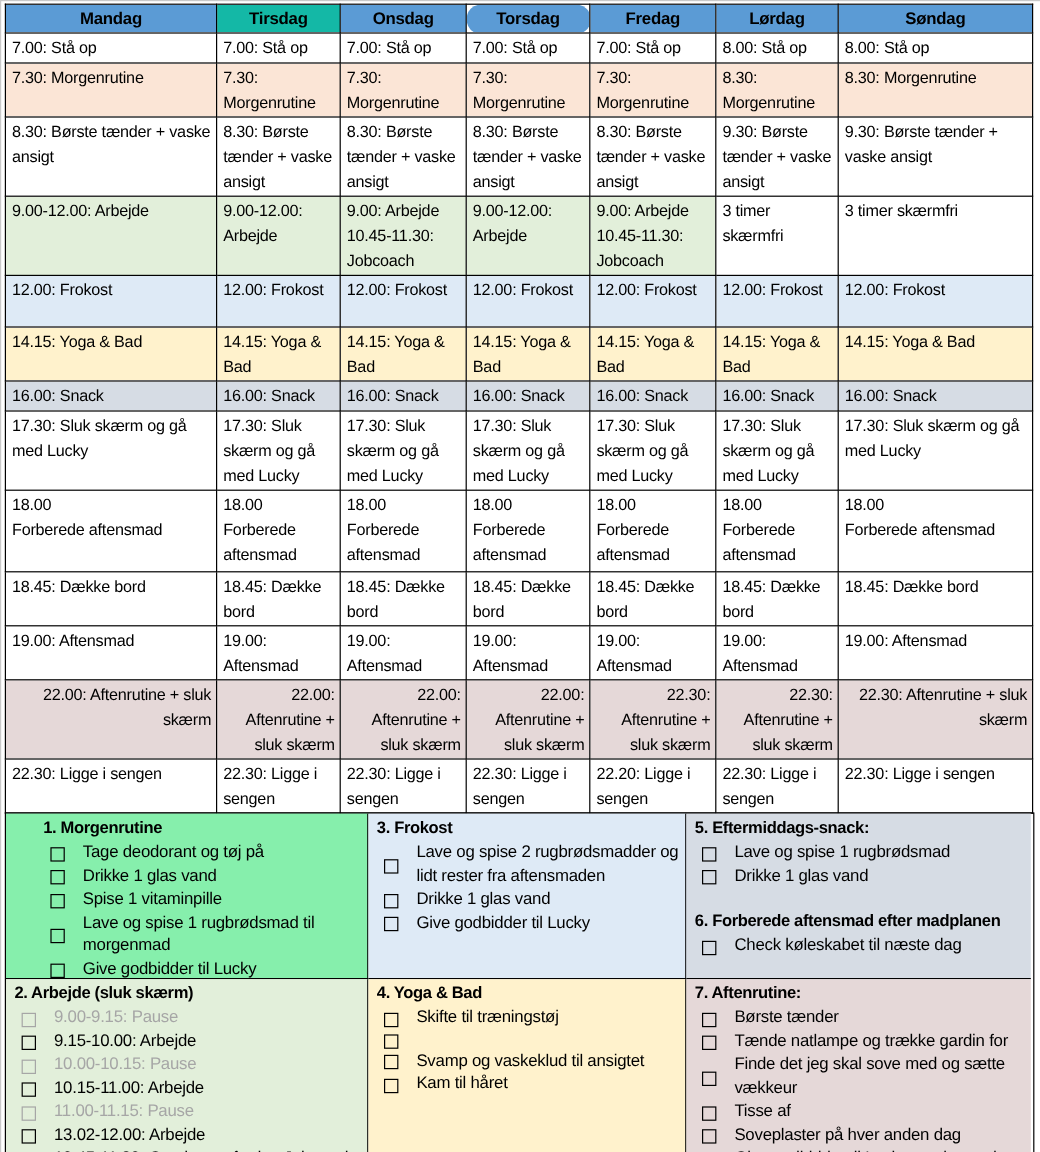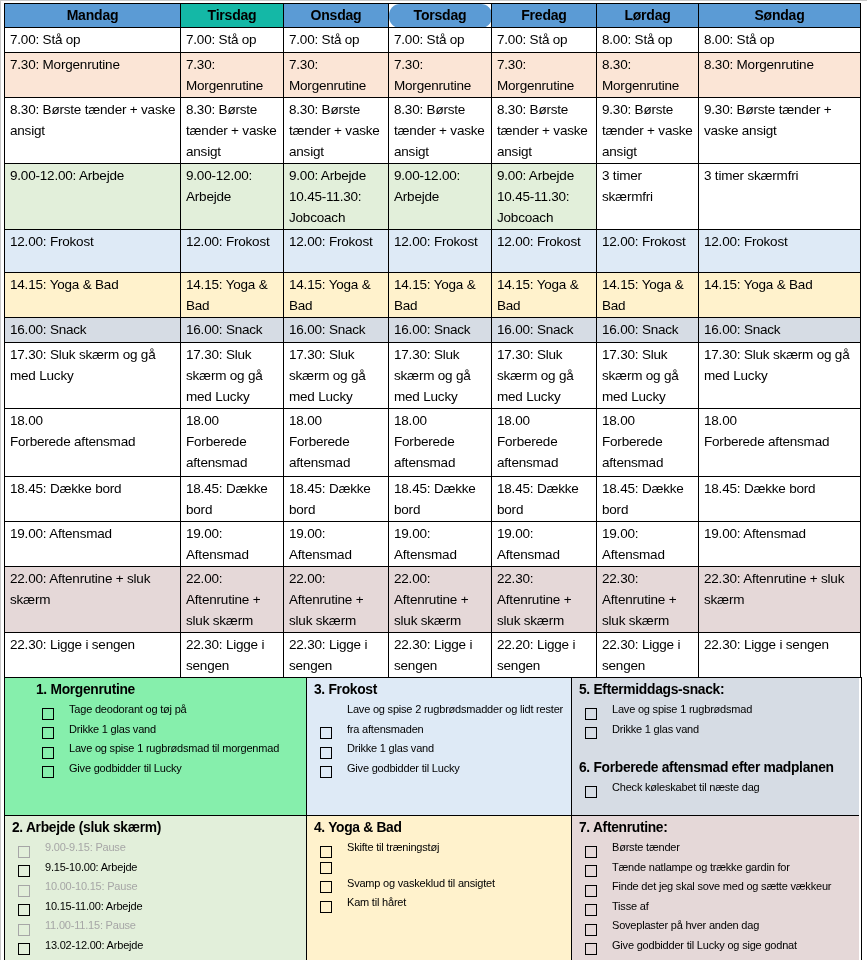--- a/index.html
+++ b/index.html
@@ -56,22 +56,22 @@
     font-weight:bold;
     font-size:13.8px;
     line-height:20px;
     letter-spacing:-0.3px;
     white-space:nowrap;
     padding-left:3px;
   }
   .sec-title.gap{ margin-top:19px; }
   .chk-item{
     display:flex;
-    align-items:flex-end;
-    font-size:11px;
+    align-items:center;
+    font-size:14px;
     line-height:19.5px;
     letter-spacing:-0.2px;
   }
   .chk-box{
     flex:none;
     width:10px;height:10px;
     border:1.3px solid #000;
     margin:4px 15px 0 9px;
     background:transparent;
   }
@@ -211,21 +211,21 @@
         </tr>
         <tr style="height: 44px; padding-left: 29px;">
           <td style="background: rgb(255, 255, 255);">19.00: Aftensmad</td>
           <td style="background: rgb(255, 255, 255);">19.00: Aftensmad</td>
           <td style="background: rgb(255, 255, 255);">19.00: Aftensmad</td>
           <td style="background: rgb(255, 255, 255);">19.00: Aftensmad</td>
           <td style="background: rgb(255, 255, 255);">19.00: Aftensmad</td>
           <td style="background: rgb(255, 255, 255);">19.00: Aftensmad</td>
           <td style="background: rgb(255, 255, 255);">19.00: Aftensmad</td>
         </tr>
-        <tr style="height: 65px;">
+        <tr style="height: 65px; text-align: right;">
           <td style="background: rgb(229, 216, 216);">22.00: Aftenrutine + sluk skærm</td>
           <td style="background: rgb(229, 216, 216);">22.00: Aftenrutine + sluk skærm</td>
           <td style="background: rgb(229, 216, 216);">22.00: Aftenrutine + sluk skærm</td>
           <td style="background: rgb(229, 216, 216);">22.00: Aftenrutine + sluk skærm</td>
           <td style="background: rgb(229, 216, 216);">22.30: Aftenrutine + sluk skærm</td>
           <td style="background: rgb(229, 216, 216);">22.30: Aftenrutine + sluk skærm</td>
           <td style="background: rgb(229, 216, 216);">22.30: Aftenrutine + sluk skærm</td>
         </tr>
         <tr style="height: 43px;">
           <td style="background: rgb(255, 255, 255);">22.30: Ligge i sengen</td>
@@ -244,20 +244,24 @@
         <div class="chk-item">
           <span class="chk-box"></span>
           <span class="chk-text">Tage deodorant og tøj på</span>
         </div>
         <div class="chk-item">
           <span class="chk-box"></span>
           <span class="chk-text">Drikke 1 glas vand</span>
         </div>
         <div class="chk-item">
           <span class="chk-box"></span>
+          <span class="chk-text">Spise 1 vitaminpille</span>
+        </div>
+        <div class="chk-item">
+          <span class="chk-box"></span>
           <span class="chk-text">Lave og spise 1 rugbrødsmad til morgenmad</span>
         </div>
         <div class="chk-item">
           <span class="chk-box"></span>
           <span class="chk-text">Give godbidder til Lucky</span>
         </div>
       </div>
       <div class="sec-box bcol1 band0" style="background: rgb(222, 234, 246);">
         <div class="sec-title">3. Frokost</div>
         <div class="chk-item">

